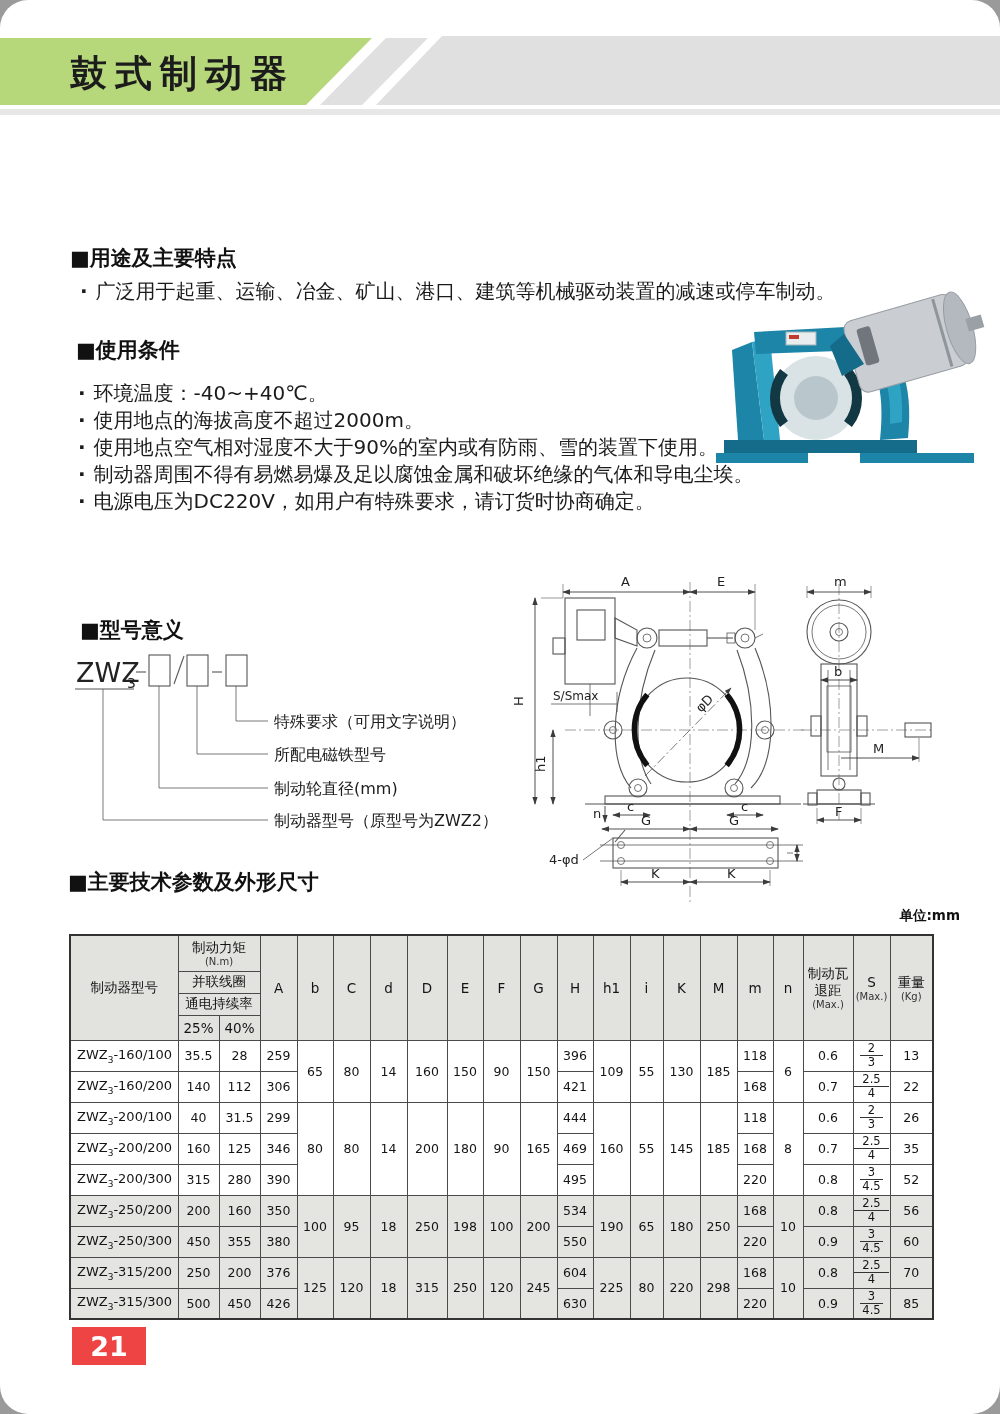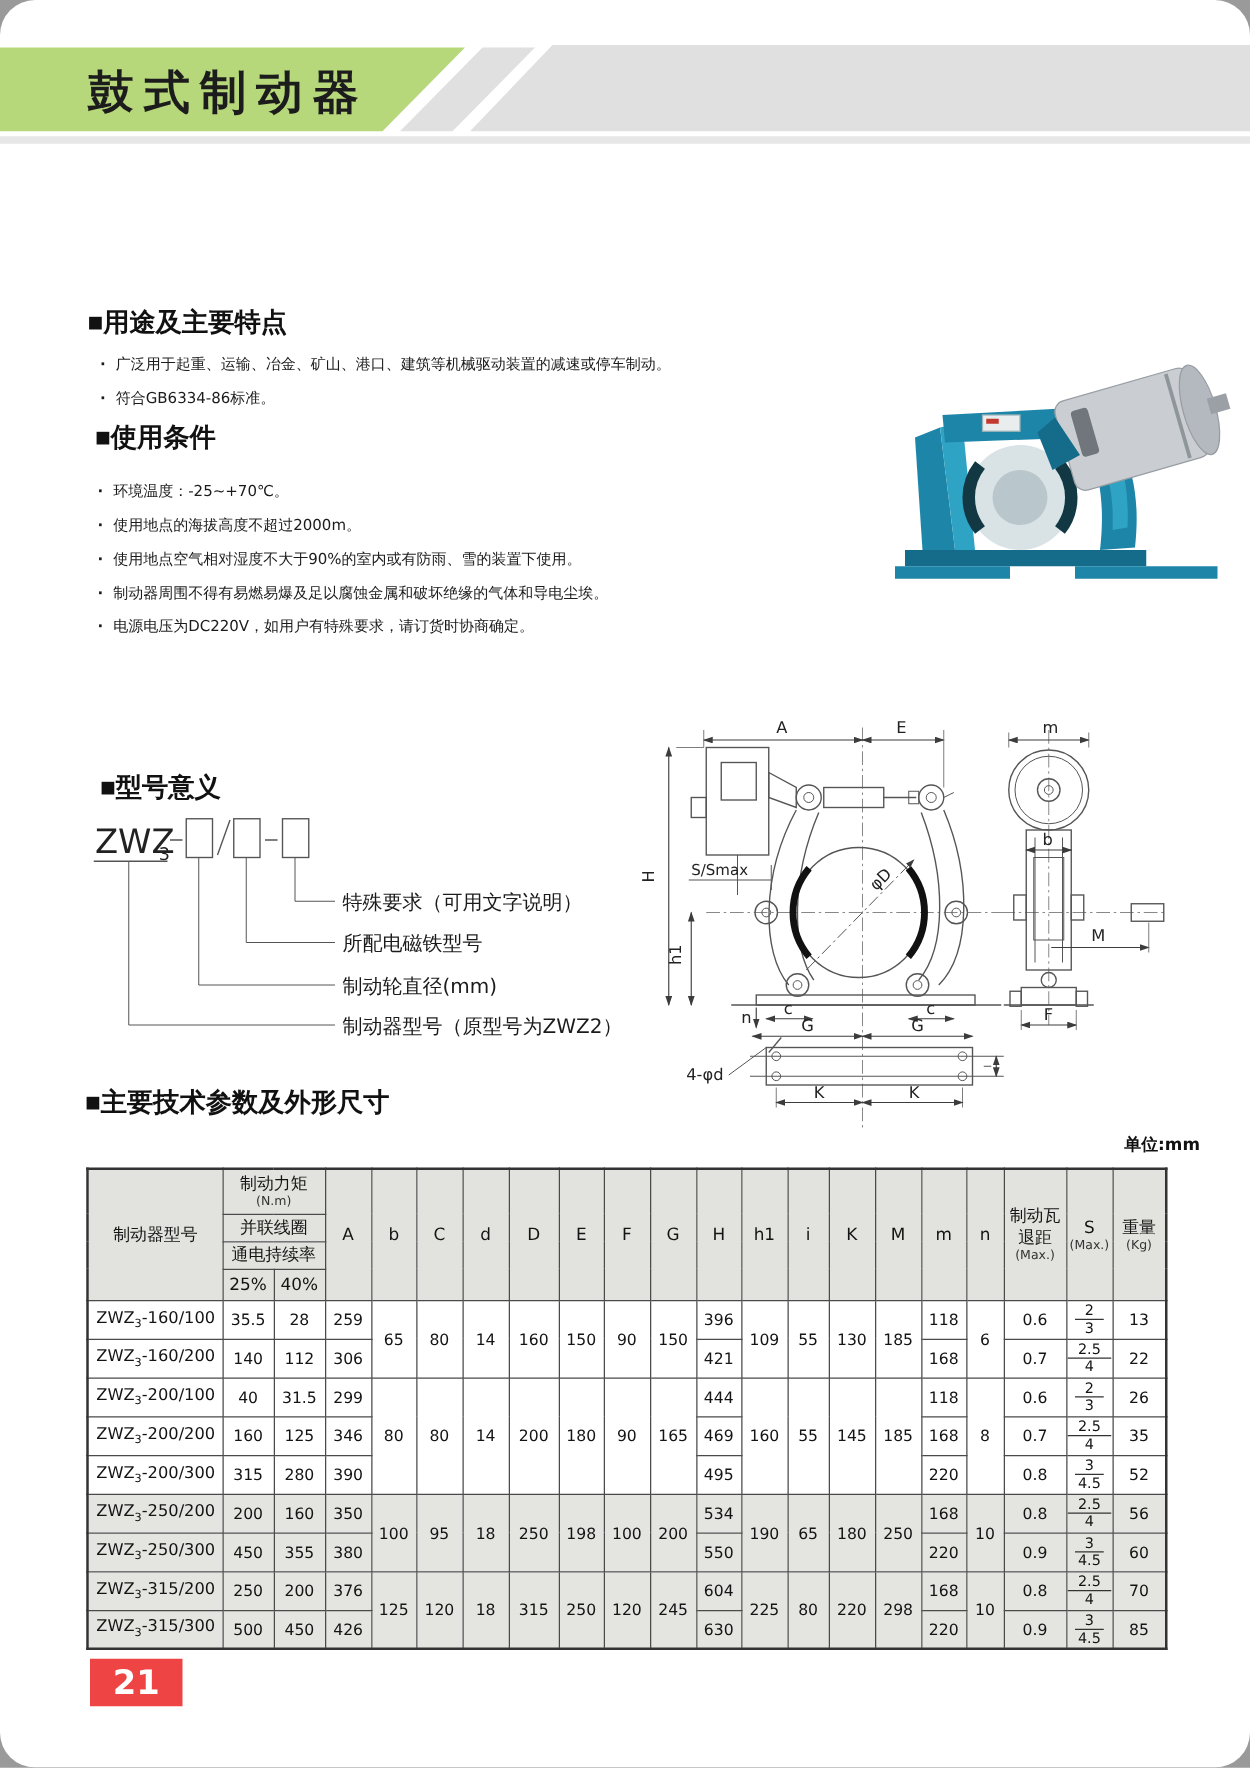--- a/index.html
+++ b/index.html
@@ -15,24 +15,24 @@
     color:#1c1c1c; letter-spacing:8px; white-space:nowrap;
   }
   .banner-underline { position:absolute; left:0; top:109px; width:1000px; height:6px; background:#e7e7e7; }
   
   .doc-title {
     position:absolute; left:100px; top:128px; width:900px; text-align:center;
     font-size:42px; font-weight:bold; color:#cb3227; letter-spacing:1px; white-space:nowrap;
   }
   .doc-title sub { font-size:24px; }
   
-  .sec-h { position:absolute; font-size:21px; font-weight:bold; color:#111; white-space:nowrap;font-family:Liberation Serif, serif; }
+  .sec-h { position:absolute; font-size:21px; font-weight:bold; color:#111; white-space:nowrap; }
   
   .bullets { position:absolute; list-style:none; margin:0; padding:0; }
-  .bullets li { font-size:12px; line-height:27px; color:#1b1b1b; white-space:nowrap; }
+  .bullets li { font-size:20px; line-height:27px; color:#1b1b1b; white-space:nowrap; }
   .bullets li::before { content:"·"; font-weight:bold; margin-right:8px; }
   
   .lineart text { font-family:"DejaVu Sans","Liberation Sans",sans-serif; }
   .ln   { stroke:#555; fill:none; stroke-width:1.1; }
   .lnT  { stroke:#555; fill:none; stroke-width:0.8; }
   .cl   { stroke:#888; fill:none; stroke-width:0.8; stroke-dasharray:11 3 2 3; }
   .dim  { stroke:#3c3c3c; stroke-width:0.9; fill:none; marker-start:url(#arr); marker-end:url(#arr); }
   .dimE { stroke:#3c3c3c; stroke-width:0.9; fill:none; marker-end:url(#arr); }
   .ext  { stroke:#6a6a6a; stroke-width:0.7; fill:none; }
   .shoe { stroke:#111; stroke-width:5.5; fill:none; }
@@ -81,21 +81,20 @@
     <polygon points="386,2 428,2 362,69 320,69" fill="#e0e0e0"></polygon>
     <polygon points="442,0 1000,0 1000,69 376,69" fill="#e0e0e0"></polygon>
   </svg>
   <div class="banner-title">鼓式制动器</div>
   <div class="banner-underline"></div>
 
 
   <div class="sec-h" style="left:70px; top:244px;">■用途及主要特点</div>
   <ul class="bullets" style="left:80px; top:278px;">
     <li>广泛用于起重、运输、冶金、矿山、港口、建筑等机械驱动装置的减速或停车制动。</li>
-    <li>符合GB6334-86标准。</li>
   </ul>
 
   <svg class="lineart" style="position:absolute; left:712px; top:272px;" width="282" height="200" viewBox="0 0 282 200">
 
     <polygon points="12,168 205,168 205,181 12,181" fill="#146b8a"></polygon>
     <polygon points="4,181 96,181 96,191 4,191" fill="#1d85a8"></polygon>
     <polygon points="148,181 262,181 262,191 148,191" fill="#1d85a8"></polygon>
 
     <polygon points="20,78 40,70 52,168 26,168" fill="#1d85a8"></polygon>
     <polygon points="40,70 58,66 68,168 52,168" fill="#2fa3c4"></polygon>
@@ -117,21 +116,21 @@
       <ellipse cx="250" cy="71" rx="13" ry="37" fill="#b3b9bf" stroke="#979da3"></ellipse>
       <rect x="150" y="44" width="14" height="38" rx="3" fill="#70767c"></rect>
       <line x1="232" y1="36" x2="232" y2="106" stroke="#8e959b" stroke-width="3"></line>
       <rect x="258" y="64" width="16" height="13" fill="#9aa0a6"></rect>
     </g>
     <polygon points="132,62 152,92 130,104 118,74" fill="#146b8a"></polygon>
   </svg>
 
   <div class="sec-h" style="left:76px; top:336px;">■使用条件</div>
   <ul class="bullets" style="left:78px; top:380px;">
-    <li>环境温度：-25~+70℃。</li>
+    <li>环境温度：-40~+40℃。</li>
     <li>使用地点的海拔高度不超过2000m。</li>
     <li>使用地点空气相对湿度不大于90%的室内或有防雨、雪的装置下使用。</li>
     <li>制动器周围不得有易燃易爆及足以腐蚀金属和破坏绝缘的气体和导电尘埃。</li>
     <li>电源电压为DC220V，如用户有特殊要求，请订货时协商确定。</li>
   </ul>
 
   <div class="sec-h" style="left:80px; top:616px;">■型号意义</div>
   <svg class="lineart" style="position:absolute; left:70px; top:648px;" width="440" height="192" viewBox="0 0 440 192">
     <text x="6" y="34" font-size="27" fill="#222">ZWZ</text>
     <text x="57" y="40" font-size="14" fill="#222">3</text>

